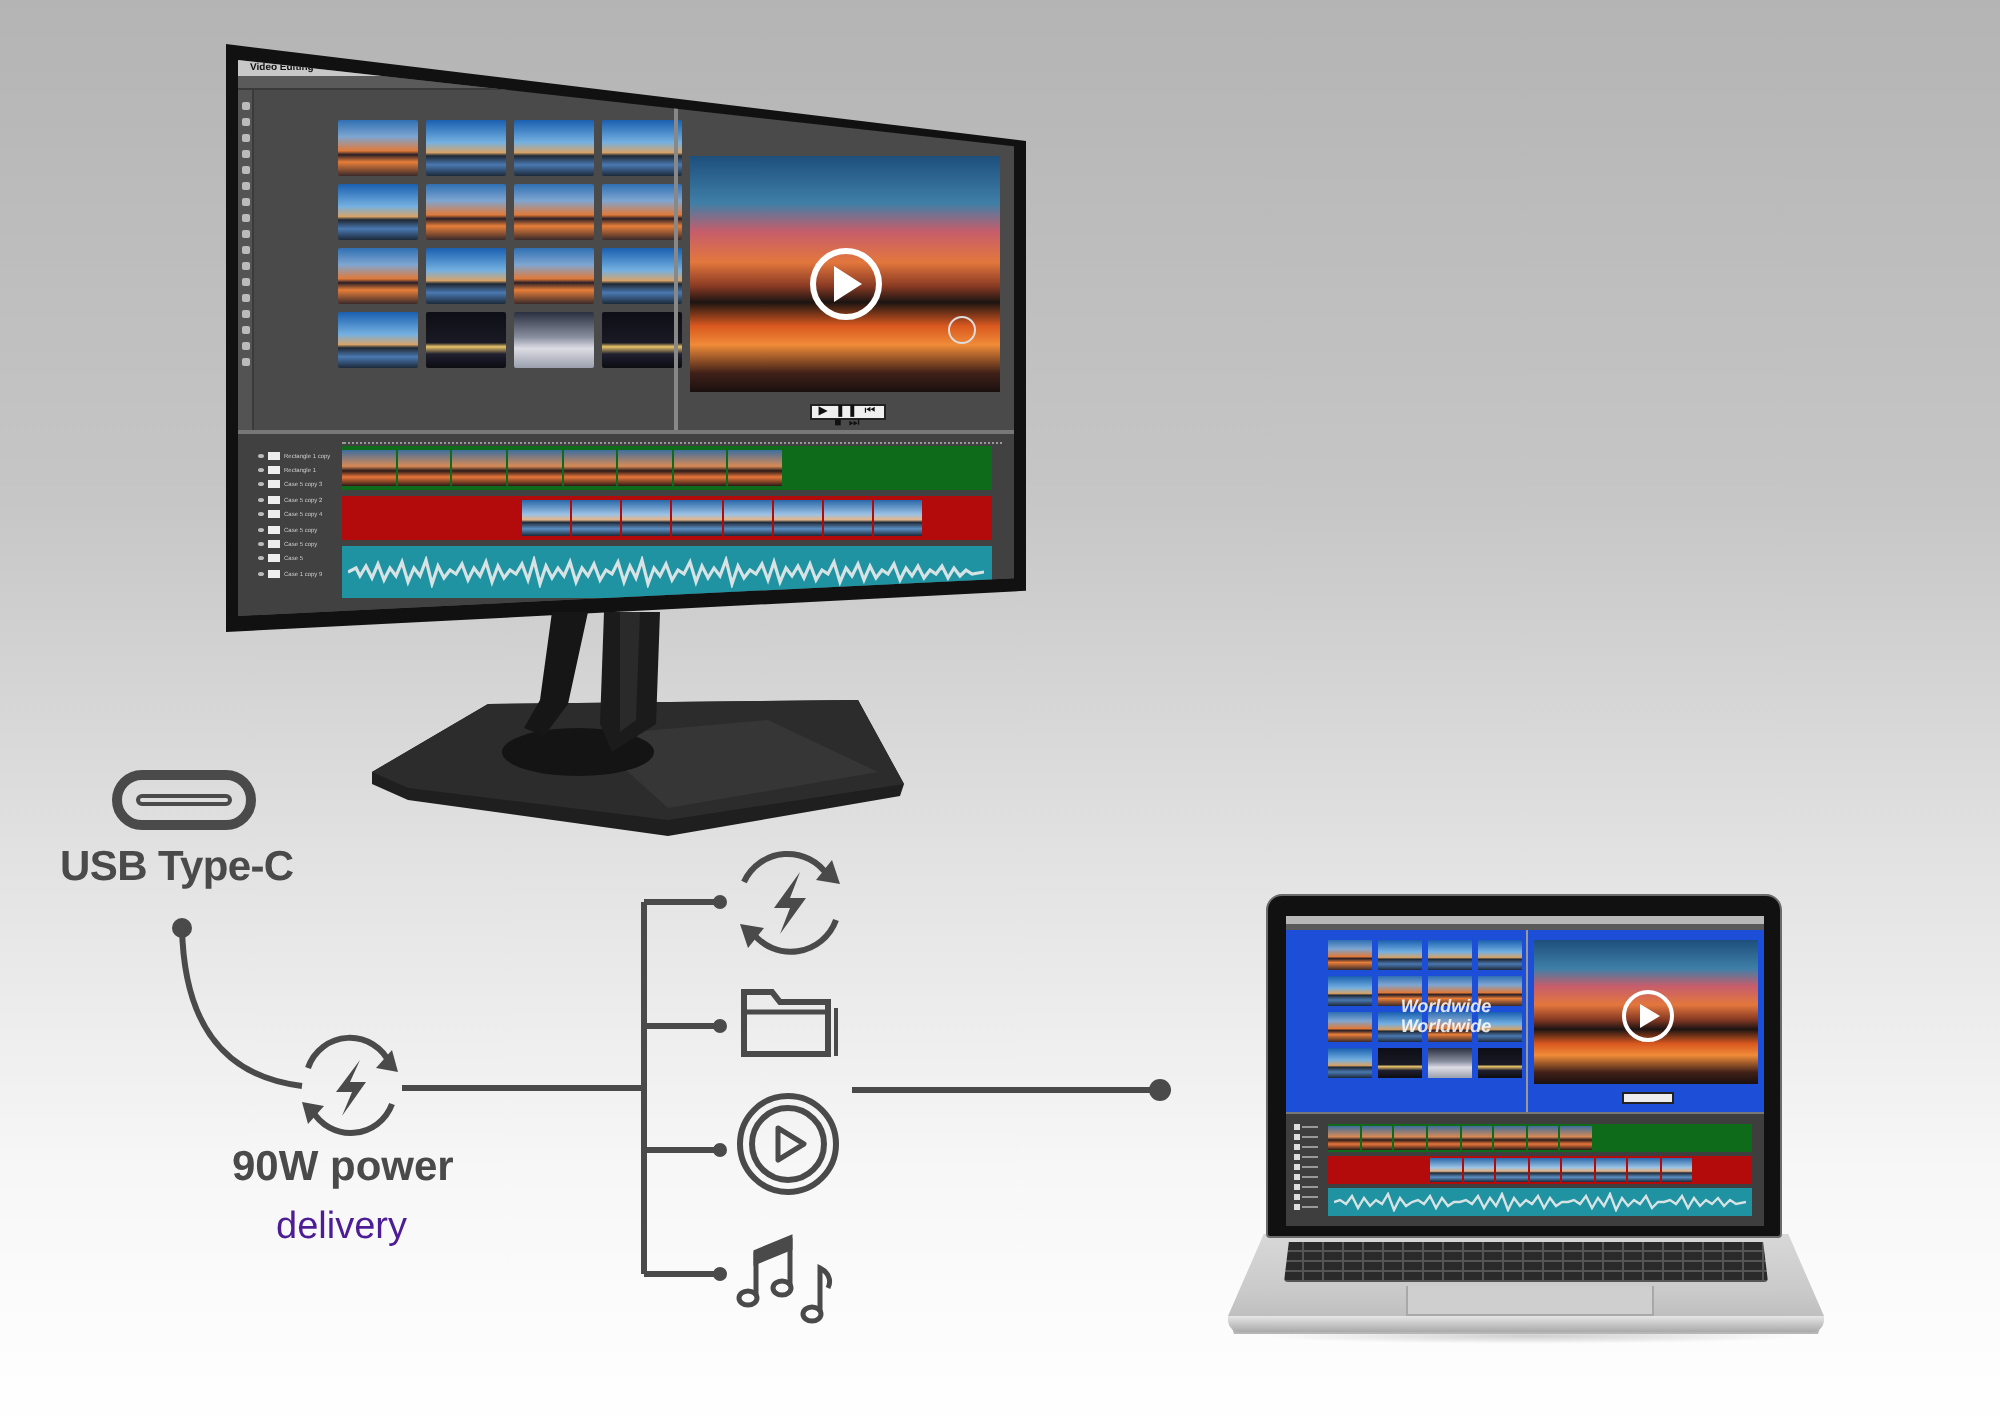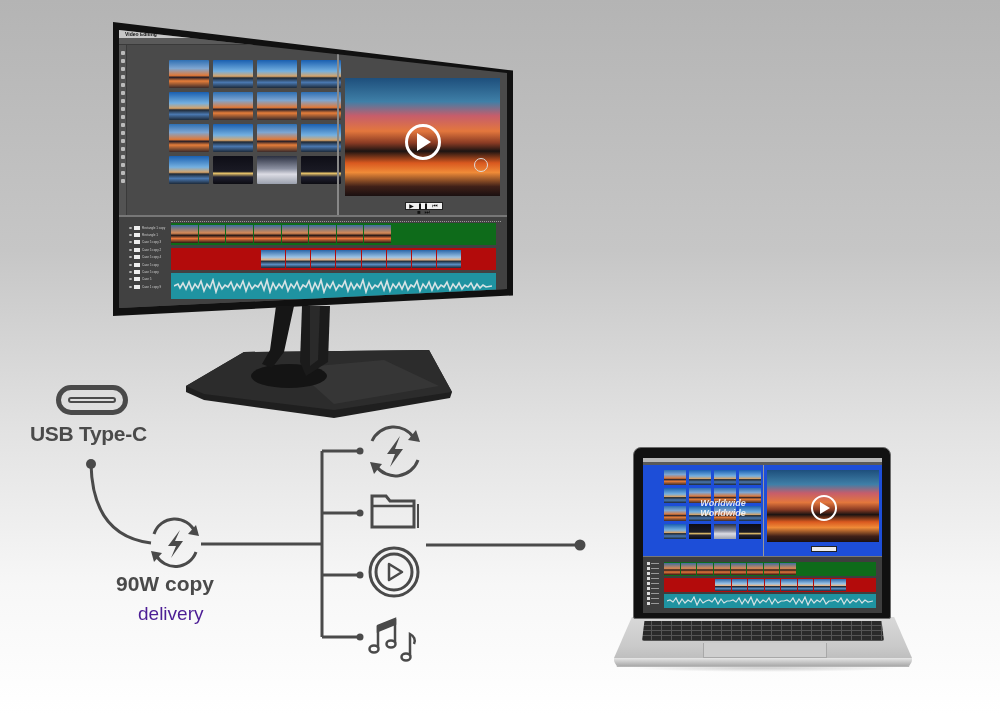--- a/index.html
+++ b/index.html
@@ -335,21 +335,21 @@
     <path d="M410 656 L410 634 C 414 636, 416 640, 414 644"></path>
   </g>
 
   <line x1="426" y1="545" x2="580" y2="545" stroke="#4a4a4a" stroke-width="3"></line>
   <circle cx="580" cy="545" r="5.5" fill="#4a4a4a"></circle>
 </svg>
 
 <div class="abs usb-icon"></div>
 <div class="abs usb-slot"></div>
 <div class="abs usb-label">USB Type-C</div>
-<div class="abs power-title">90W copy</div>
+<div class="abs power-title">90W power</div>
 <div class="abs power-sub">delivery</div>
 
 <div class="abs laptop-shadow"></div>
 <div class="abs laptop-base"></div>
 <div class="abs keyboard"></div>
 <div class="abs trackpad"></div>
 <div class="abs laptop-lip"></div>
 <div class="abs laptop-lid"></div>
 <div class="abs laptop-screen">
   <div class="abs ls-title"></div>

